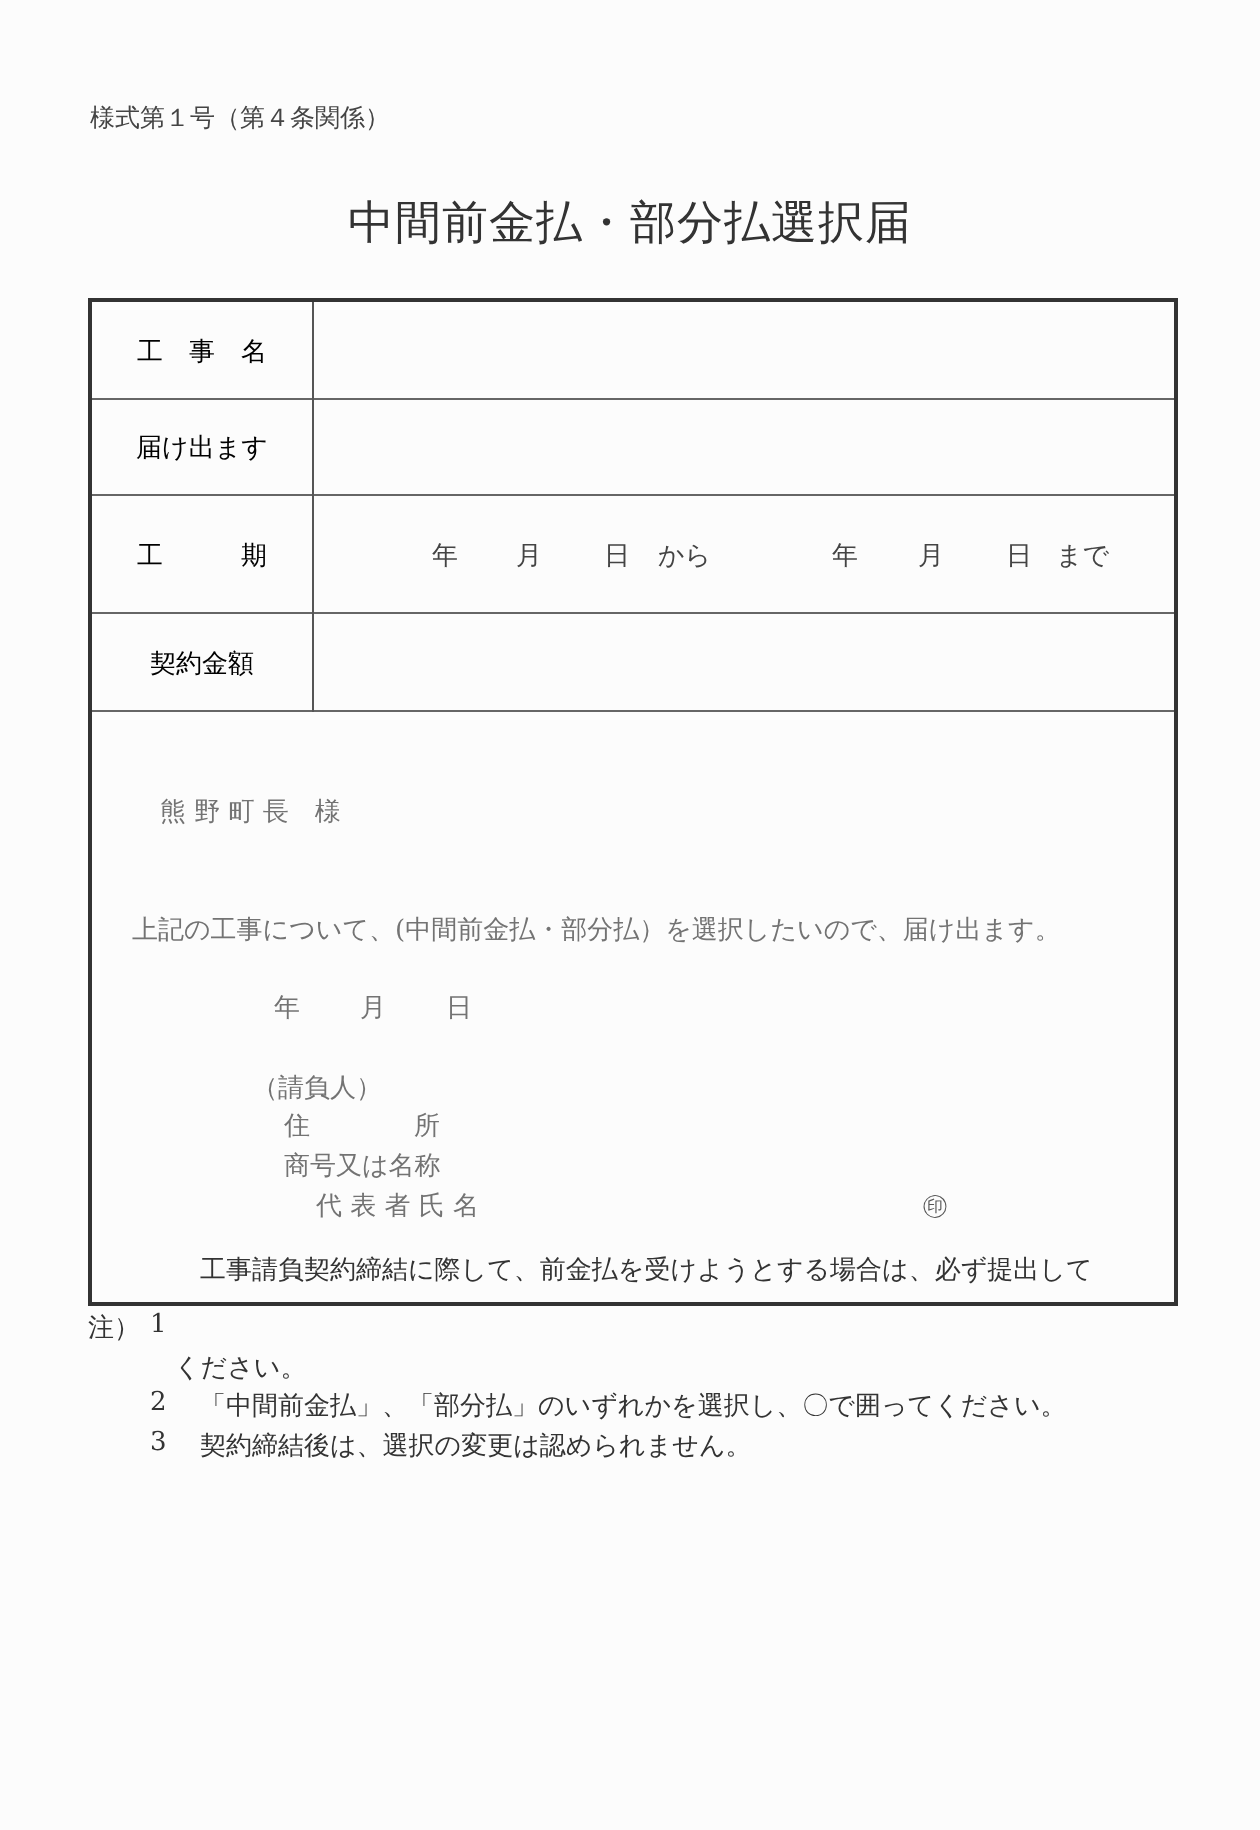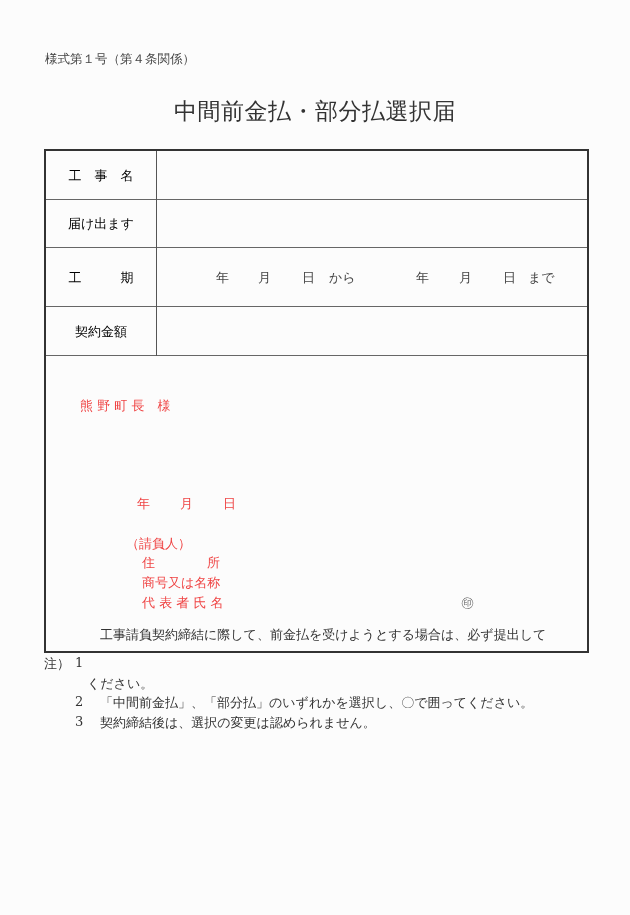--- a/index.html
+++ b/index.html
@@ -11,21 +11,21 @@
     .form-number { left:45px; top:51px; font-size:12.5px; color:#444; }
     .title { left:0; width:630px; text-align:center; top:96px; font-size:23px; color:#333; letter-spacing:0.5px; }
 
     .frame { position:absolute; left:44px; top:149px; width:541px; height:500px; border:2px solid #333; box-sizing:content-box; }
     .hline { position:absolute; left:0; width:541px; height:0; border-top:1px solid #666; }
     .vline { position:absolute; left:110px; top:0; width:0; height:205px; border-left:1px solid #555; }
 
     .label { position:absolute; left:0; width:110px; text-align:center; font-size:13px; color:#000000; }
     .cell { position:absolute; font-size:13px; color:#444; }
 
-    .body-text { font-size:13px; color:#ef4444; }
+    .body-text { font-size:13px; color:#737373; }
     .seal { font-size:13px; color:#555; }
 
     .notes { font-size:13px; color:#333; }
   </style>
 </head>
 <body>
 
 <div class="abs form-number">様式第１号（第４条関係）</div>
 <div class="abs title">中間前金払・部分払選択届</div>
 
@@ -50,29 +50,30 @@
   <div class="cell" style="left:283px; top:118px;">から</div>
   <div class="cell" style="left:370px; top:118px;">年</div>
   <div class="cell" style="left:413px; top:118px;">月</div>
   <div class="cell" style="left:457px; top:118px;">日</div>
   <div class="cell" style="left:482px; top:118px;">まで</div>
 
   <div class="label" style="top:172px;">契約金額</div>
   <div class="cell" style="left:112px; top:156px; width:429px; height:48px;"></div>
 
   <div class="abs body-text" style="left:34px; top:246px;">熊 野 町 長　様</div>
+  <div class="abs body-text" style="left:20px; top:305px;">上記の工事について、(中間前金払・部分払）を選択したいので、届け出ます。</div>
 
   <div class="abs body-text" style="left:91px; top:344px;">年</div>
   <div class="abs body-text" style="left:134px; top:344px;">月</div>
   <div class="abs body-text" style="left:177px; top:344px;">日</div>
 
   <div class="abs body-text" style="left:80px; top:384px;">（請負人）</div>
   <div class="abs body-text" style="left:96px; top:403px;">住　　　　所</div>
   <div class="abs body-text" style="left:96px; top:423px;">商号又は名称</div>
-  <div class="abs body-text" style="left:96px; top:443px;">代 表 者 氏 名</div>
+  <div class="abs body-text" style="left:112px; top:443px;">代 表 者 氏 名</div>
   <div class="abs seal" style="left:415px; top:443px;">㊞</div>
 </div>
 
 <div class="abs notes" style="left:44px; top:655px;">注）</div>
 <div class="abs notes" style="left:75px; top:655px;">1</div>
 <div class="abs notes" style="left:100px; top:626px;">工事請負契約締結に際して、前金払を受けようとする場合は、必ず提出して</div>
 <div class="abs notes" style="left:87px; top:675px;">ください。</div>
 <div class="abs notes" style="left:75px; top:694px;">2</div>
 <div class="abs notes" style="left:100px; top:694px;">「中間前金払」、「部分払」のいずれかを選択し、〇で囲ってください。</div>
 <div class="abs notes" style="left:75px; top:714px;">3</div>

